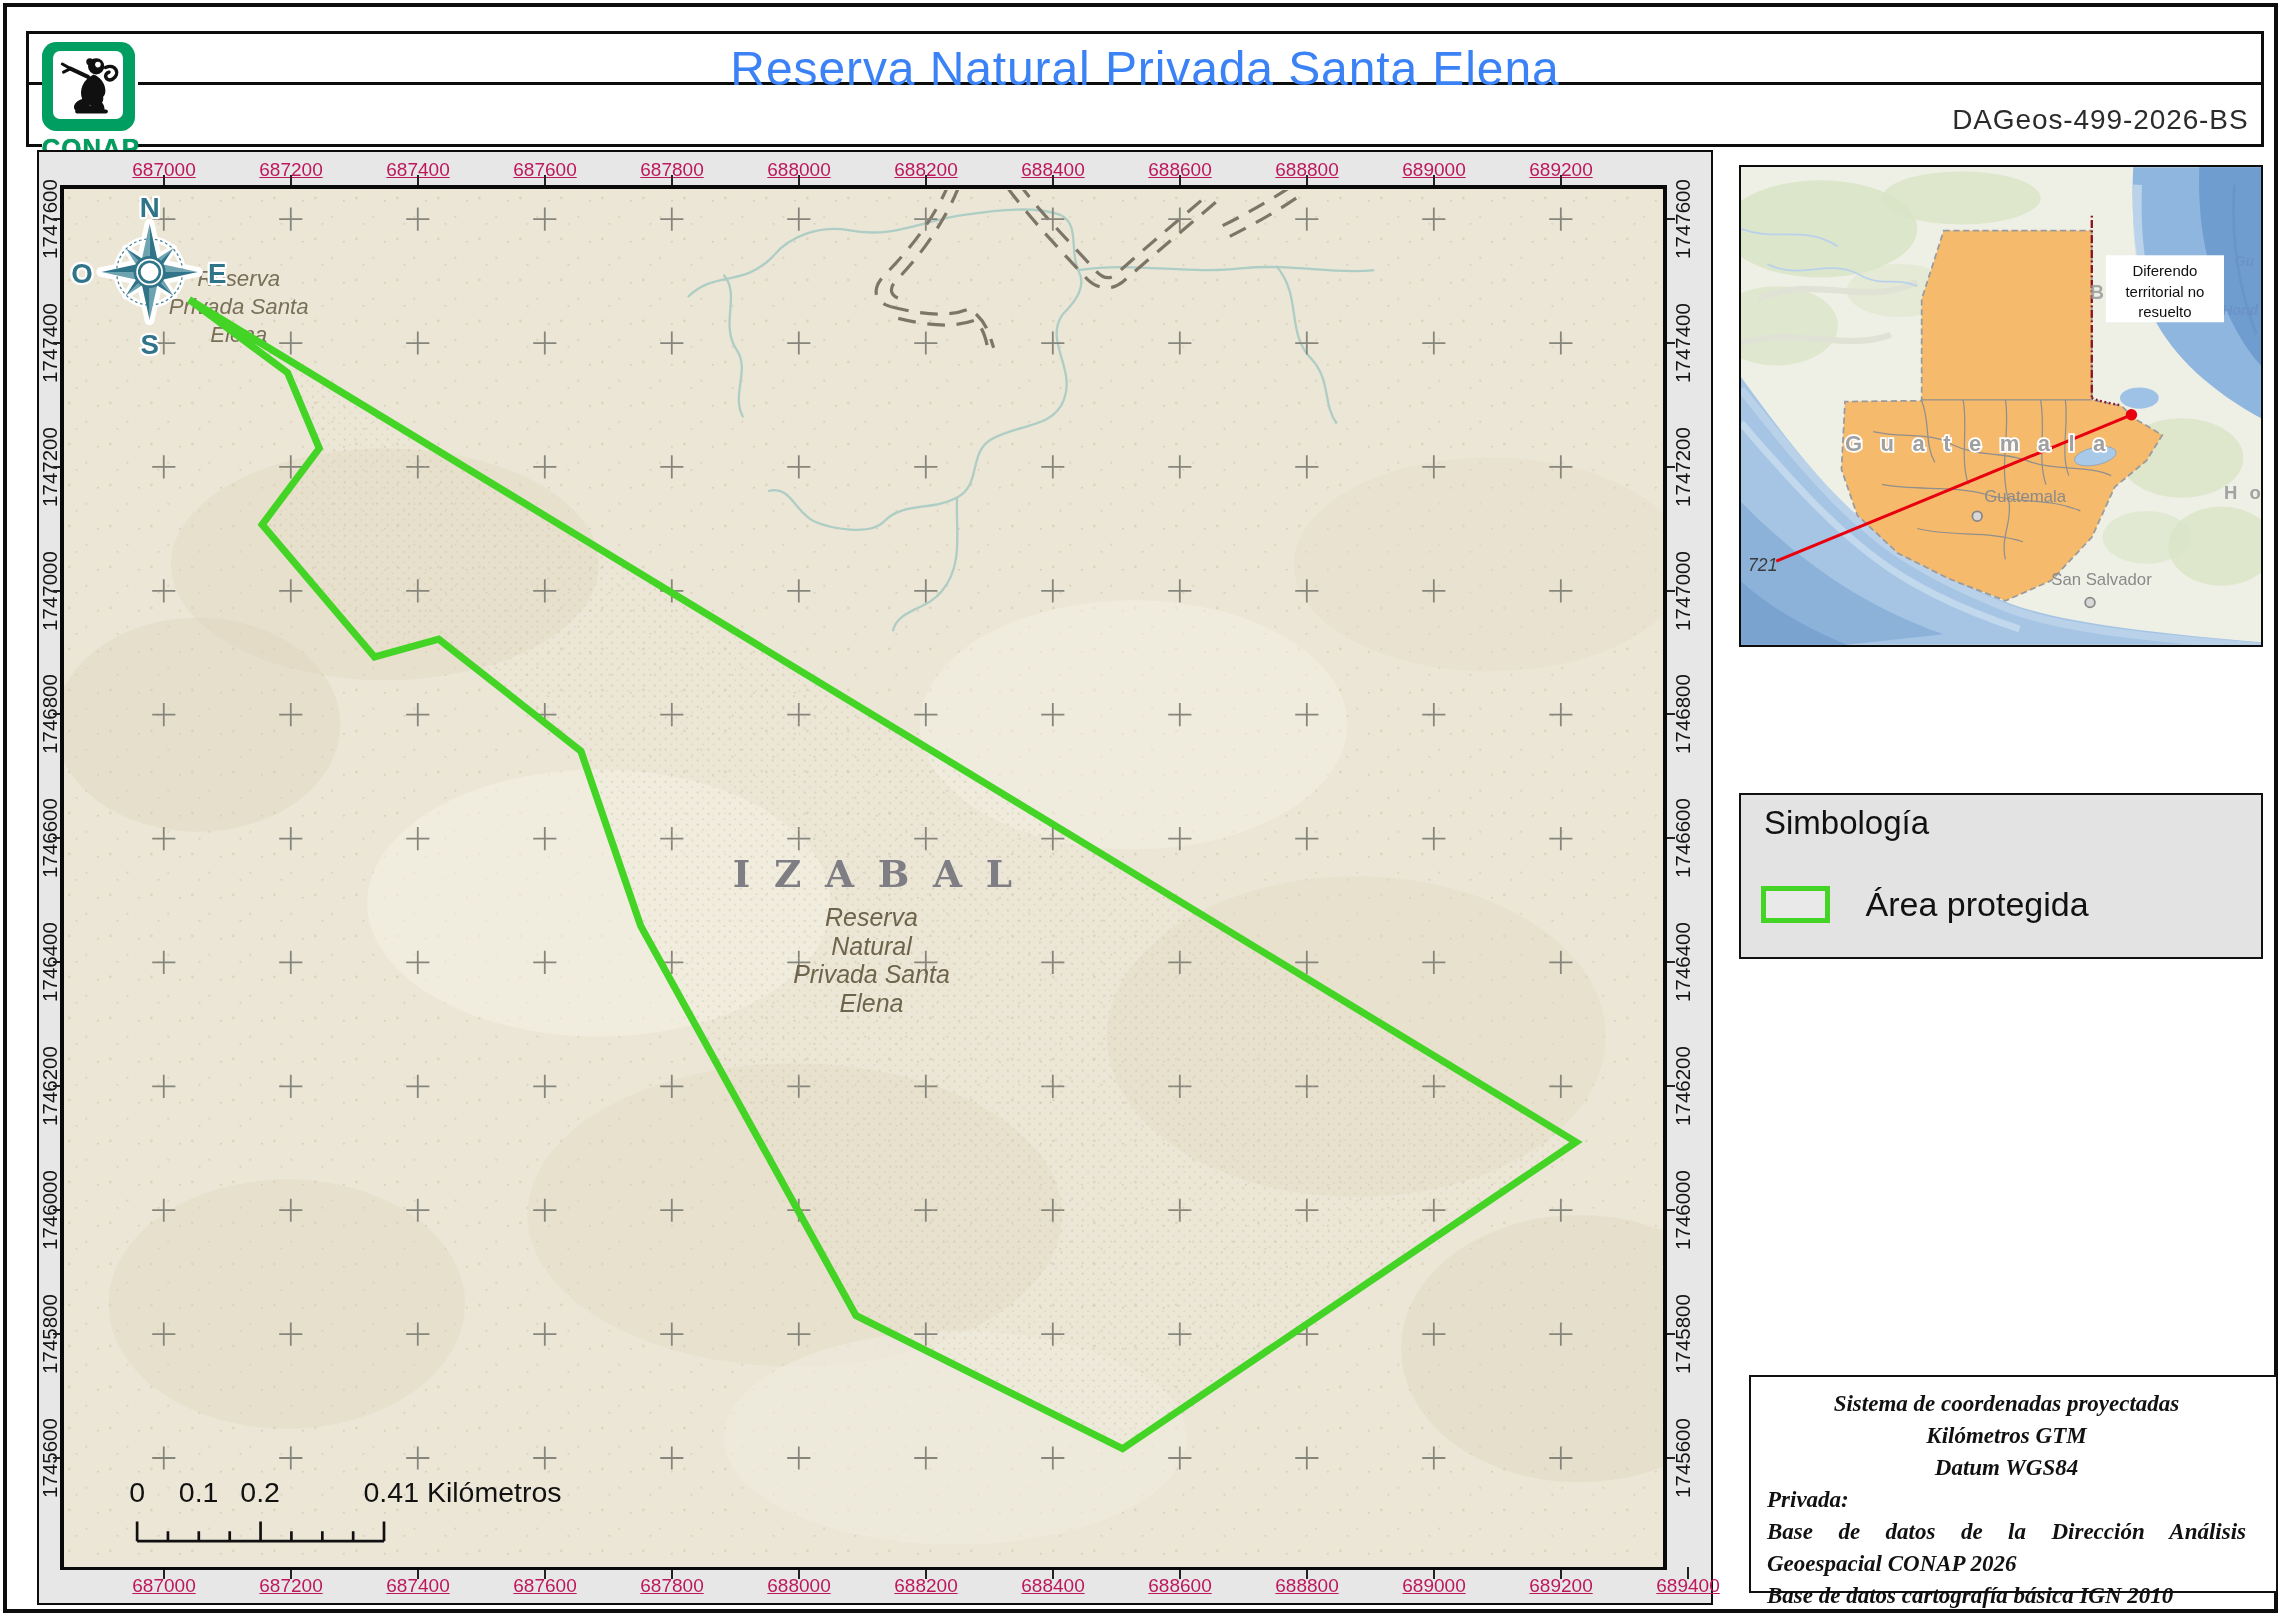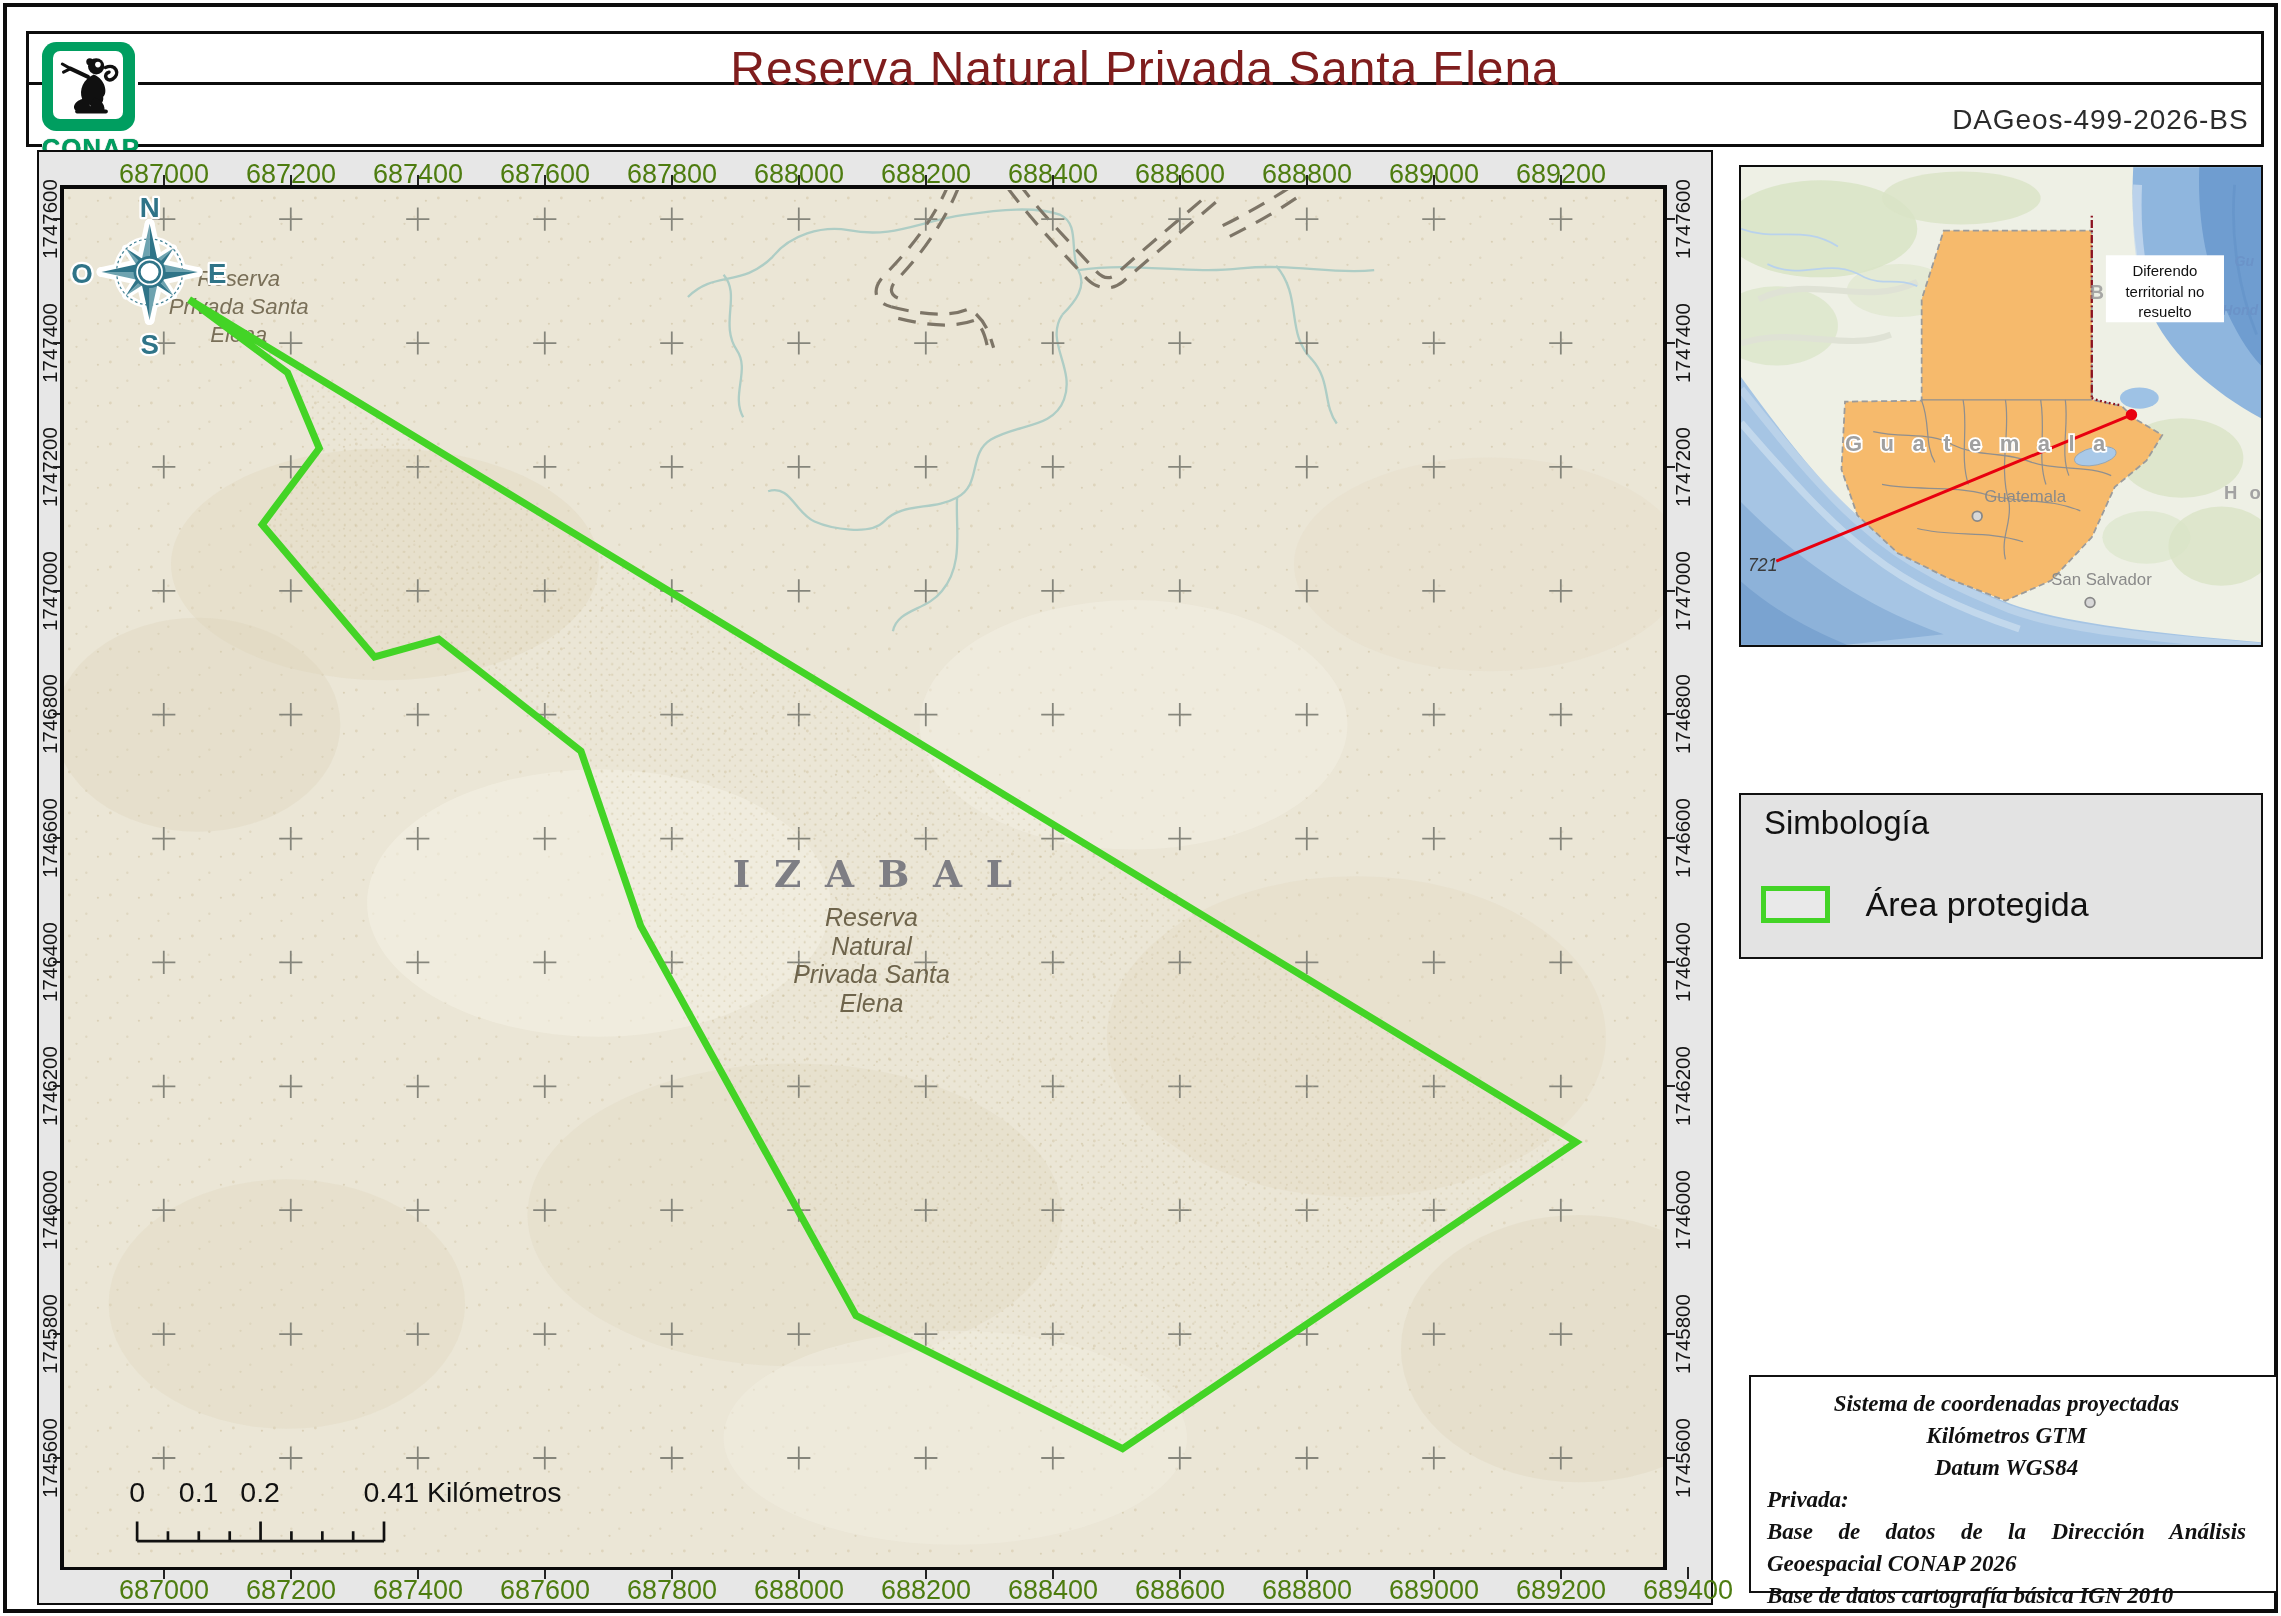--- a/index.html
+++ b/index.html
@@ -14,21 +14,21 @@
   #doc-code{right:12.5px;top:70px;font-size:28px;color:#2b2b2b;letter-spacing:0.9px;}
   #logo{left:12.5px;top:6.2px;width:96px;height:127px;background:#fff;text-align:center;}
   #logo-square{left:0.9px;top:1.8px;width:93px;height:89px;background:#009e60;border-radius:14.3px;}
   #logo-inner{left:11.6px;top:10.7px;width:70px;height:68px;background:#fff;border-radius:7.1px;}
   #logo-text{left:0;width:96px;top:93px;font-size:26px;font-weight:bold;color:#009e60;
      letter-spacing:0.9px;text-shadow:0 0 0.9px #045c38;}
   
   #map-frame{left:37px;top:150px;width:1672px;height:1451px;border:2.7px solid #0d0d0d;background:#e7e7e7;}
   #inner-map-border{left:60px;top:185px;width:1599px;height:1377px;border:4.5px solid #0a0a0a;background:#ebe6d6;}
   #map-svg{left:64px;top:190px;}
-  .ax-h{position:absolute;font-size:27px;color:#4d7c0f;transform:translateX(-50%);white-space:nowrap;}
+  .ax-h{position:absolute;font-size:19px;color:#be185d;transform:translateX(-50%);white-space:nowrap;text-decoration:underline;}
   .ax-v{position:absolute;font-size:20.5px;color:#151515;transform:translate(-50%,-50%) rotate(-90deg);white-space:nowrap;}
   .tick-h{position:absolute;width:1.8px;height:11.6px;background:#222;}
   .tick-v{position:absolute;width:11.6px;height:1.8px;background:#222;}
   
   #inset-box{left:1739px;top:165px;width:520px;height:478px;border:2.7px solid #0d0d0d;background:#dbe7f2;}
   
   #legend-box{left:1739px;top:793px;width:520px;height:162px;border:2.7px solid #111;background:#e3e3e3;}
   #legend-title{left:23px;top:9px;font-size:33px;color:#111;}
   .legend-row{position:absolute;left:19.6px;height:39px;display:flex;align-items:center;}
   .legend-swatch{width:59px;height:27px;margin-right:36px;}
@@ -45,21 +45,21 @@
   .serif-lbl{font-family:"DejaVu Serif",serif;}
 </style>
 </head>
 <body>
 
 <div id="page">
   <div class="abs" id="outer-border"></div>
 
   <div class="abs" id="header-box">
     <div class="abs" id="header-divider"></div>
-    <div class="abs" id="map-title" style="color: #7f1d1d;">Reserva Natural Privada Santa Elena</div>
+    <div class="abs" id="map-title" style="color: #3b82f6;">Reserva Natural Privada Santa Elena</div>
     <div class="abs" id="doc-code">DAGeos-499-2026-BS</div>
     <div class="abs" id="logo">
       <div class="abs" id="logo-square"></div>
       <div class="abs" id="logo-inner">
         <svg width="70" height="68" viewBox="0 0 60 58">
           <g stroke="#101010" fill="none" stroke-linecap="round">
             <path d="M45,14 C54,10 58,20 51,24 C45,27 43,19 48,18" stroke-width="3"></path>
             <path d="M30,22 L15,15" stroke-width="3.4"></path>
             <path d="M15,15 L8,11 M15,15 L9,18" stroke-width="2.6"></path>
           </g>

